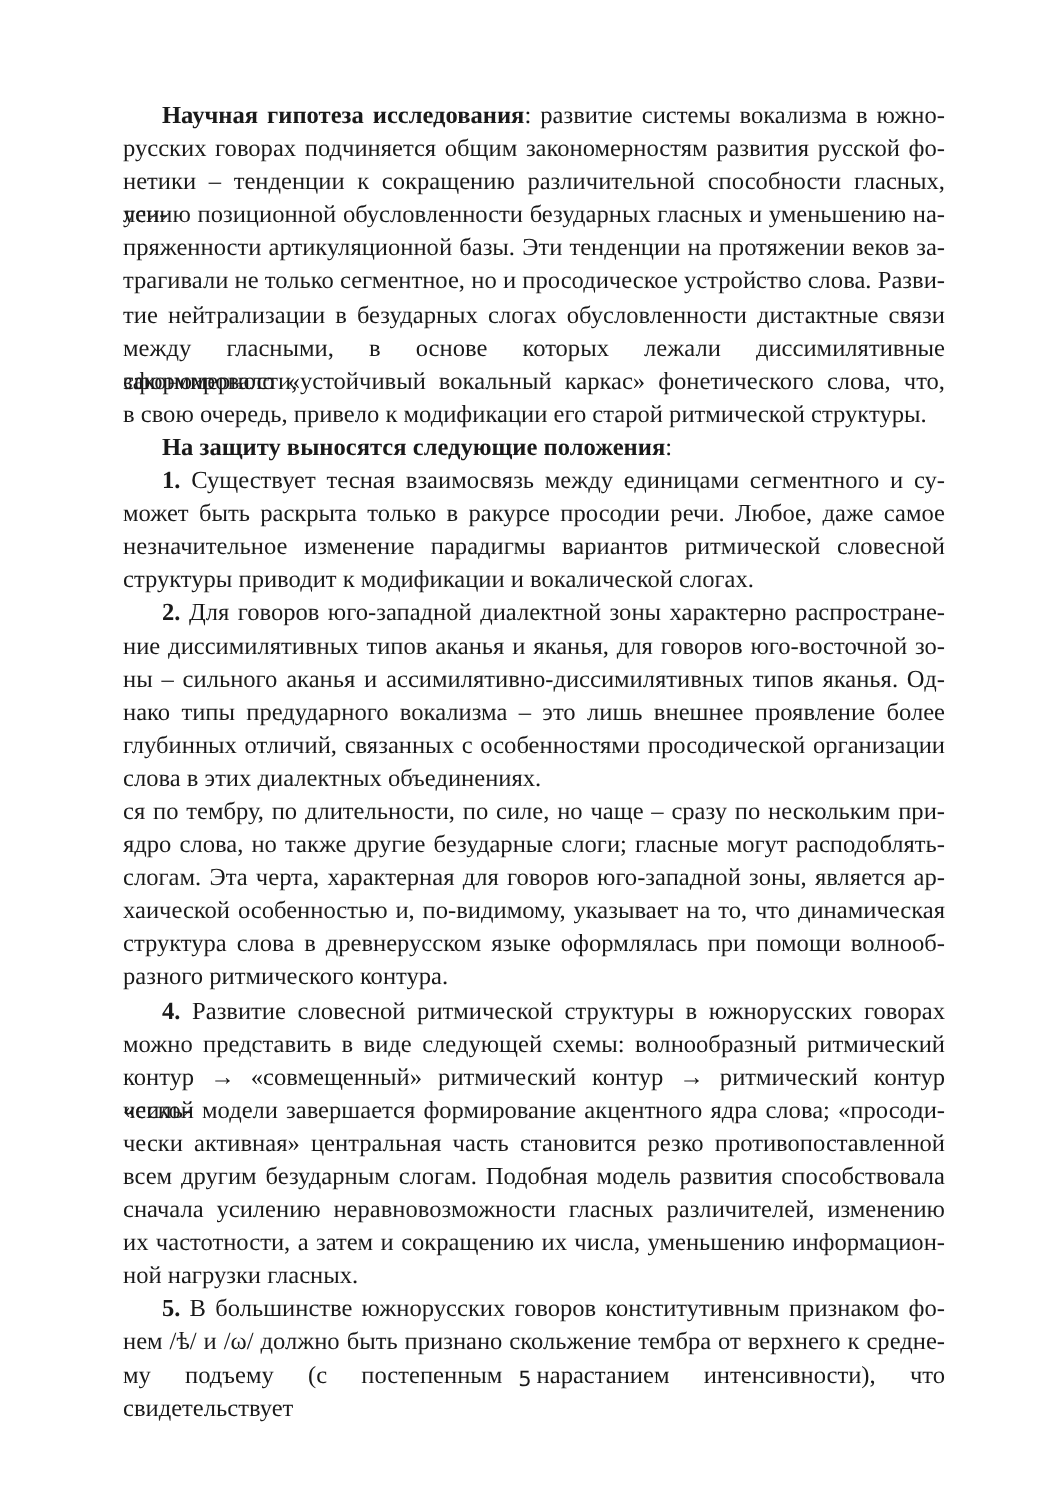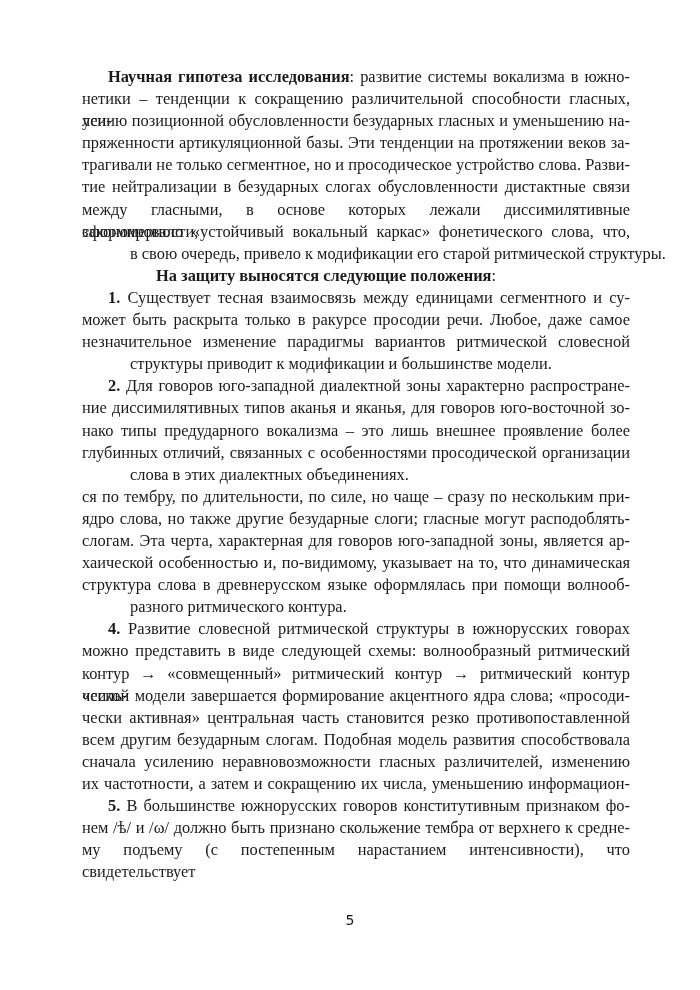--- a/index.html
+++ b/index.html
@@ -9,71 +9,74 @@
   }
   .page { position: absolute; left: 0; top: 0; width: 700px; height: 990px; }
   .text-block { position: absolute; left: 82px; top: 66px; width: 548px; }
   .line {
     display: block; height: 22.1px; line-height: 22.1px; font-size: 16.4px;
     text-align: justify; text-align-last: justify; white-space: nowrap; overflow: visible;
   }
   .line .inner { display: inline-block; width: 100%; text-align: justify; text-align-last: justify; white-space: normal; }
   .line.indent { padding-left: 26px; }
   .line.indent .inner { width: 100%; }
-  .line.last .inner { text-align-last: left; margin-left: 48px; }
+  .line.last .inner { text-align-last: left; }
   b { font-weight: bold; }
   .page-number {
     position: absolute; left: 0; width: 700px; top: 912px; text-align: center;
     font-family: "DejaVu Sans", sans-serif; font-size: 14px; color: #1a1a1a;
   }
 </style>
 </head>
 <body>
 
 <div class="page">
   <div class="text-block">
 
     <div class="line indent"><span class="inner"><b>Научная гипотеза исследования</b><span>: развитие системы вокализма в южно-</span></span></div>
+    <div class="line"><span class="inner">русских говорах подчиняется общим закономерностям развития русской фо-</span></div>
     <div class="line"><span class="inner">нетики – тенденции к сокращению различительной способности гласных, уси-</span></div>
     <div class="line"><span class="inner">лению позиционной обусловленности безударных гласных и уменьшению на-</span></div>
     <div class="line"><span class="inner">пряженности артикуляционной базы. Эти тенденции на протяжении веков за-</span></div>
     <div class="line"><span class="inner">трагивали не только сегментное, но и просодическое устройство слова. Разви-</span></div>
     <div class="line"><span class="inner">тие нейтрализации в безударных слогах обусловленности дистактные связи</span></div>
     <div class="line"><span class="inner">между гласными, в основе которых лежали диссимилятивные закономерности,</span></div>
     <div class="line"><span class="inner">сформировало «устойчивый вокальный каркас» фонетического слова, что,</span></div>
     <div class="line last"><span class="inner">в свою очередь, привело к модификации его старой ритмической структуры.</span></div>
 
     <div class="line indent last"><span class="inner"><b>На защиту выносятся следующие положения</b><span>:</span></span></div>
 
     <div class="line indent"><span class="inner"><b>1.</b><span> Существует тесная взаимосвязь между единицами сегментного и су-</span></span></div>
     <div class="line"><span class="inner">может быть раскрыта только в ракурсе просодии речи. Любое, даже самое</span></div>
     <div class="line"><span class="inner">незначительное изменение парадигмы вариантов ритмической словесной</span></div>
-    <div class="line last"><span class="inner">структуры приводит к модификации и большинстве модели.</span></div>
+    <div class="line last"><span class="inner">структуры приводит к модификации и вокалической слогах.</span></div>
 
     <div class="line indent"><span class="inner"><b>2.</b><span> Для говоров юго-западной диалектной зоны характерно распростране-</span></span></div>
     <div class="line"><span class="inner">ние диссимилятивных типов аканья и яканья, для говоров юго-восточной зо-</span></div>
+    <div class="line"><span class="inner">ны – сильного аканья и ассимилятивно-диссимилятивных типов яканья. Од-</span></div>
     <div class="line"><span class="inner">нако типы предударного вокализма – это лишь внешнее проявление более</span></div>
     <div class="line"><span class="inner">глубинных отличий, связанных с особенностями просодической организации</span></div>
     <div class="line last"><span class="inner">слова в этих диалектных объединениях.</span></div>
 
     <div class="line"><span class="inner">ся по тембру, по длительности, по силе, но чаще – сразу по нескольким при-</span></div>
     <div class="line"><span class="inner">ядро слова, но также другие безударные слоги; гласные могут расподоблять-</span></div>
     <div class="line"><span class="inner">слогам. Эта черта, характерная для говоров юго-западной зоны, является ар-</span></div>
     <div class="line"><span class="inner">хаической особенностью и, по-видимому, указывает на то, что динамическая</span></div>
     <div class="line"><span class="inner">структура слова в древнерусском языке оформлялась при помощи волнооб-</span></div>
     <div class="line last"><span class="inner">разного ритмического контура.</span></div>
 
     <div class="line indent"><span class="inner"><b>4.</b><span> Развитие словесной ритмической структуры в южнорусских говорах</span></span></div>
     <div class="line"><span class="inner">можно представить в виде следующей схемы: волнообразный ритмический</span></div>
     <div class="line"><span class="inner">контур → «совмещенный» ритмический контур → ритмический контур «силь-</span></div>
     <div class="line"><span class="inner">ческой модели завершается формирование акцентного ядра слова; «просоди-</span></div>
     <div class="line"><span class="inner">чески активная» центральная часть становится резко противопоставленной</span></div>
     <div class="line"><span class="inner">всем другим безударным слогам. Подобная модель развития способствовала</span></div>
     <div class="line"><span class="inner">сначала усилению неравновозможности гласных различителей, изменению</span></div>
     <div class="line"><span class="inner">их частотности, а затем и сокращению их числа, уменьшению информацион-</span></div>
+    <div class="line last"><span class="inner">ной нагрузки гласных.</span></div>
 
     <div class="line indent"><span class="inner"><b>5.</b><span> В большинстве южнорусских говоров конститутивным признаком фо-</span></span></div>
     <div class="line"><span class="inner">нем /ѣ/ и /ω/ должно быть признано скольжение тембра от верхнего к средне-</span></div>
     <div class="line"><span class="inner">му подъему (с постепенным нарастанием интенсивности), что свидетельствует</span></div>
   </div>
 
   <div class="page-number">5</div>
 </div>
 
 </body></html>

